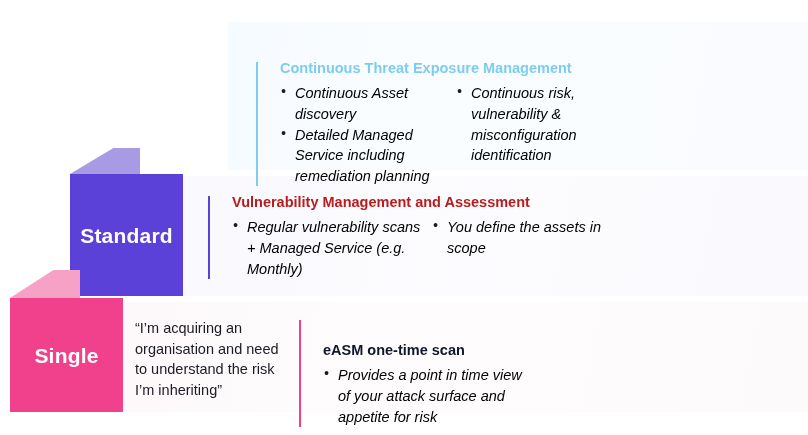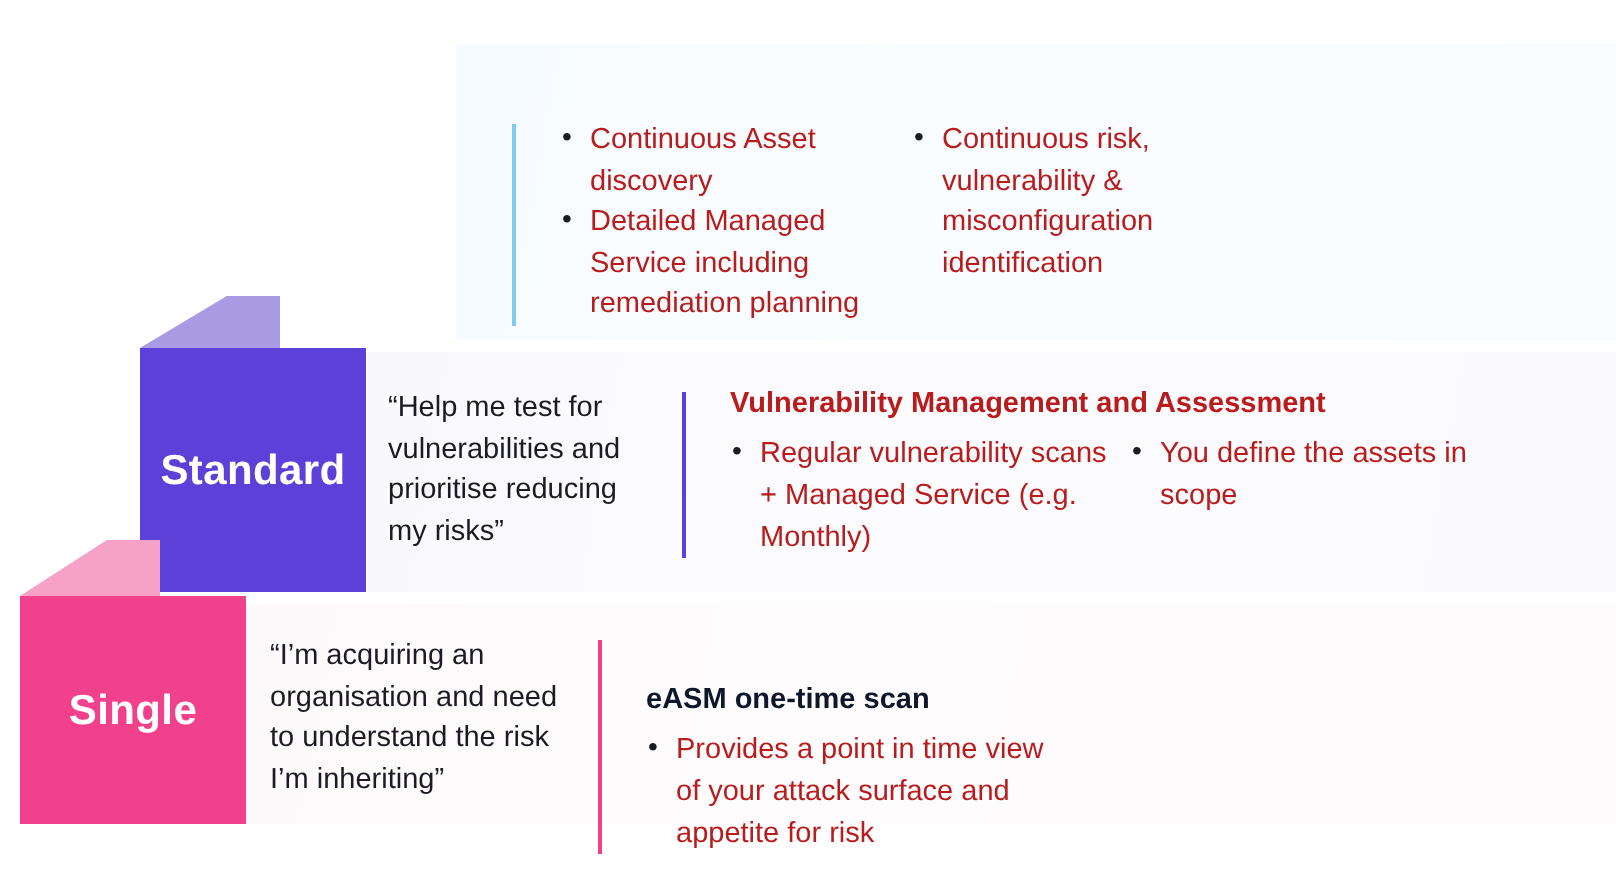--- a/index.html
+++ b/index.html
@@ -183,23 +183,24 @@
   ul.bullets {
     list-style: none;
     margin: 0;
     padding: 0;
   }
   ul.bullets li {
     position: relative;
     padding-left: 15px;
     font-size: 14.5px;
     line-height: 1.42;
-    color: #b91c1c;
+    color: #000000;
     margin-bottom: 0px;
     white-space: pre-line;
+    font-style: italic;
   }
   ul.bullets li::before {
     content: "\2022";
     position: absolute;
     left: 1px;
     top: -1px;
     font-size: 14px;
     color: #1b1b24;
   }
 
@@ -217,20 +218,21 @@
 <div id="canvas">
 
   <div class="row-panel row-panel-advanced"></div>
   <div class="row-panel row-panel-standard"></div>
   <div class="row-panel row-panel-single"></div>
 
 
   <div class="row-content" id="content-advanced">
     <div class="divider"></div>
     <div class="detail">
+      <div class="detail-heading">Continuous Threat Exposure Management</div>
       <div class="detail-cols">
         <div class="bullet-col col-a">
           <ul class="bullets">
             <li>Continuous Asset discovery</li>
             <li>Detailed Managed Service including remediation planning</li>
           </ul>
         </div>
         <div class="bullet-col col-b">
           <ul class="bullets">
             <li>Continuous risk, vulnerability &amp; misconfiguration identification</li>
@@ -241,21 +243,20 @@
   </div>
 
   <div class="block" id="block-standard">
     <div class="block-top"></div>
     <div class="block-face">
       <span class="block-label">Standard</span>
     </div>
   </div>
 
   <div class="row-content" id="content-standard">
-    <div class="quote">“Help me test for vulnerabilities and prioritise reducing my risks”</div>
     <div class="divider"></div>
     <div class="detail">
       <div class="detail-heading">Vulnerability Management and Assessment</div>
       <div class="detail-cols">
         <div class="bullet-col col-b">
           <ul class="bullets">
             <li>Regular vulnerability scans + Managed Service (e.g. Monthly)</li>
           </ul>
         </div>
         <div class="bullet-col col-a">

